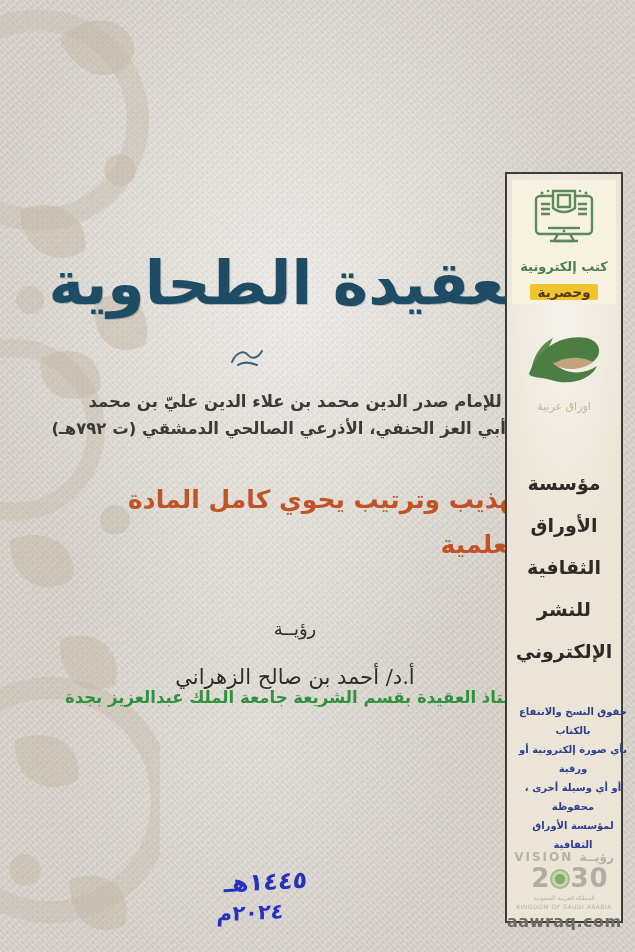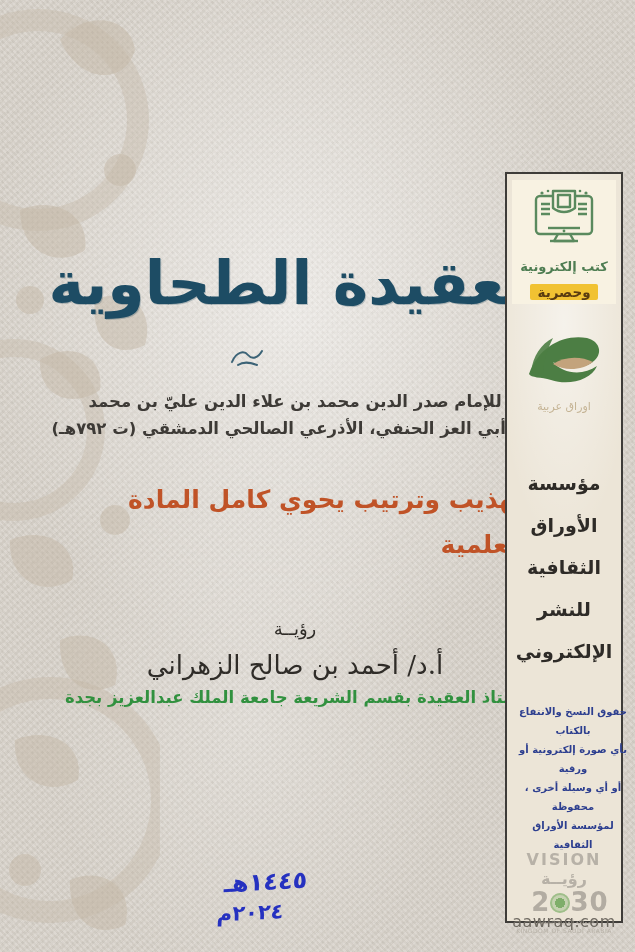--- a/index.html
+++ b/index.html
@@ -25,21 +25,21 @@
   .maintitle{position:absolute;left:18px;top:248px;width:560px;text-align:center;
     color:#1d4c64;font-size:60px;font-weight:bold;white-space:nowrap;
     text-shadow:1px 1px 0 rgba(20,60,80,.25);}
   .title-seal{position:absolute;left:230px;top:346px;}
   .author{position:absolute;left:45px;top:388px;width:500px;text-align:center;
     color:#3d3a36;font-size:16.5px;font-weight:bold;line-height:1.65;}
   .subtitle{position:absolute;left:65px;top:477px;width:460px;
     color:#c05327;font-size:25px;font-weight:bold;line-height:1.8;}
   .prepared{position:absolute;left:145px;top:615px;width:300px;text-align:center;
     color:#2f2c28;font-size:18px;line-height:1.5;font-family:"DejaVu Serif","DejaVu Sans",serif;}
-  .preparer-name{font-size:26px;margin-top:4px;text-align:center;}
+  .preparer-name{font-size:21px;margin-top:20px;text-align:center;}
   .preparer-title{position:absolute;left:55px;top:688px;width:480px;text-align:center;
     color:#31913f;font-size:16.5px;font-weight:bold;
     font-family:"DejaVu Serif","DejaVu Sans",serif;}
   .dates{position:absolute;left:185px;top:866px;width:160px;text-align:center;
     color:#2531c0;font-weight:bold;transform:rotate(-3deg) skewX(-6deg);line-height:1.35;}
   .dates .hijri{font-size:24px;}
   .dates .greg{font-size:21px;margin-right:28px;}
 
   .panel{position:absolute;left:505px;top:172px;width:118px;height:751px;
     box-sizing:border-box;border:2px solid #3e3c39;background:#ece5d7;
@@ -50,28 +50,28 @@
   .logo1-text{color:#4e7d52;font-size:13px;font-weight:bold;margin-top:9px;}
   .logo1-badge{display:inline-block;margin-top:10px;background:#f1c232;color:#5a3c10;
     font-size:13.5px;font-weight:bold;padding:0 7px;border-radius:2px;}
   .logo2{position:absolute;left:5px;top:152px;width:104px;height:104px;text-align:center;}
   .logo2-caption{color:#c5b495;font-size:11px;margin-top:-4px;letter-spacing:1px;}
   .foundation{position:absolute;left:0;top:288px;width:114px;text-align:center;
     color:#2e2b27;font-size:19px;font-weight:bold;line-height:42px;}
   .copyright{position:absolute;left:8px;top:528px;width:116px;text-align:center;
     color:#2c3e8f;font-size:10px;font-weight:bold;line-height:19px;}
   .vision{position:absolute;left:0;top:676px;width:114px;text-align:center;color:#b7b1a7;}
-  .vision-top{font-size:16px;letter-spacing:2px;font-weight:bold;}
+  .vision-top{font-size:12px;letter-spacing:2px;font-weight:bold;}
   .vision-year{font-size:26px;font-weight:bold;letter-spacing:1px;line-height:1;margin-top:1px;color:#b2aca2;margin-left:12px;}
   .vision-emblem{display:inline-block;width:20px;height:20px;vertical-align:-2px;
     border-radius:50%;background:radial-gradient(circle at 50% 50%, #7fae6a 0 35%, rgba(127,174,106,.35) 36% 70%, transparent 71%);
     box-shadow:inset 0 0 0 2px rgba(127,174,106,.55);}
   .vision-kingdom{font-size:6px;line-height:1.5;letter-spacing:.5px;margin-top:2px;color:#b7b1a7;}
   .website{position:absolute;left:0;top:738px;width:114px;text-align:center;
-    color:#6f6a62;font-size:16px;font-weight:normal;letter-spacing:.5px;}
+    color:#6f6a62;font-size:16px;font-weight:bold;letter-spacing:.5px;}
 </style>
 </head>
 <body>
 
 <div class="page">
 
   <svg class="ornament" width="160" height="952" viewBox="0 0 160 952" aria-hidden="true">
     <g fill="none" stroke="#c8bcac" opacity="0.45">
       <circle cx="38" cy="120" r="100" stroke-width="22"></circle>
       <circle cx="14" cy="430" r="82" stroke-width="18"></circle>

